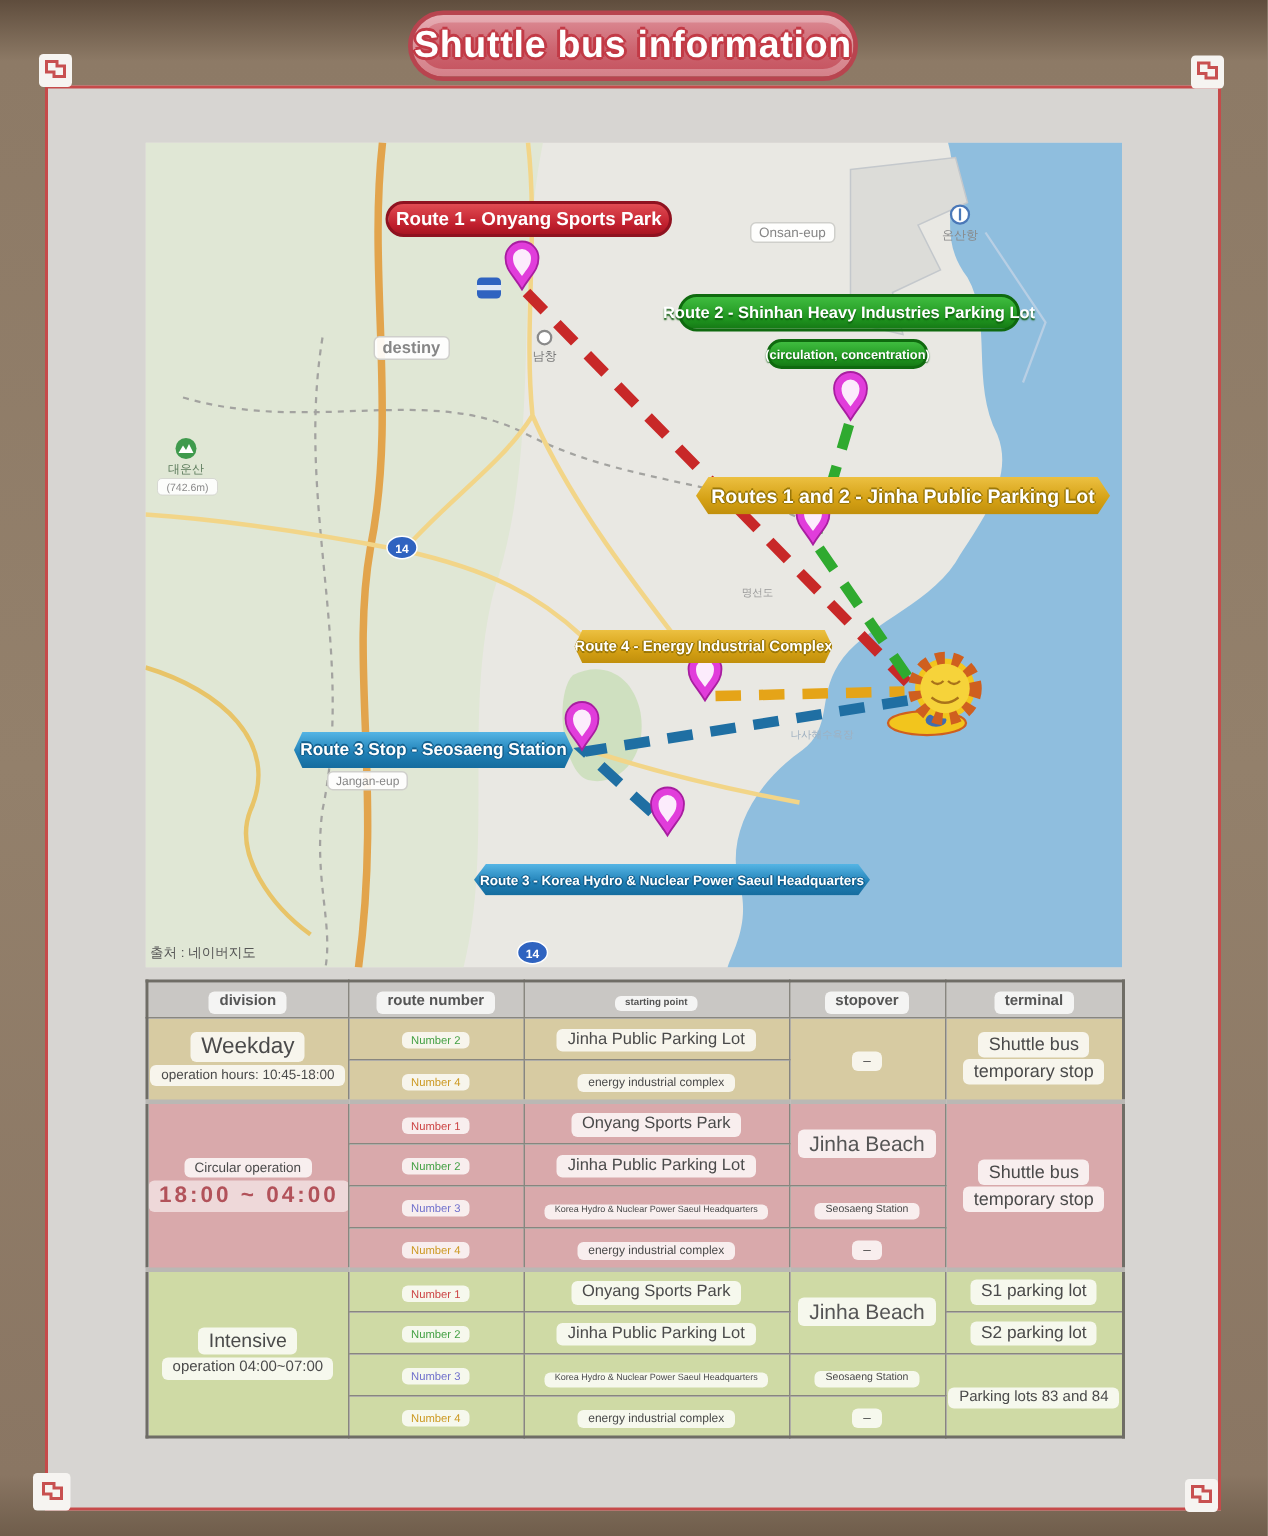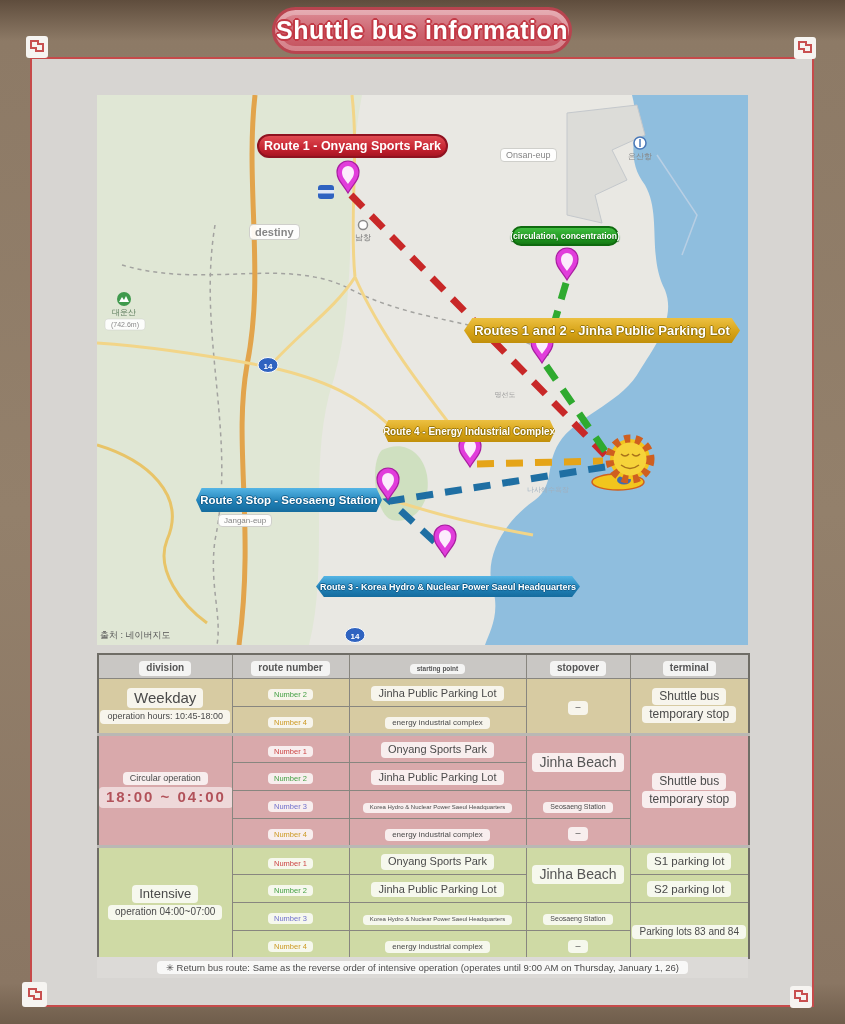--- a/index.html
+++ b/index.html
@@ -174,20 +174,21 @@
       <use href="#pin" transform="translate(445,268)"></use>
       <use href="#pin" transform="translate(373,372)"></use>
       <use href="#pin" transform="translate(291,405)"></use>
       <use href="#pin" transform="translate(348,462)"></use>
 
       <text x="3" y="543" font-size="9" fill="#555">출처 : 네이버지도</text>
     </svg>
   </div>
 
   <div class="banner b-red" style="left:257px;top:134px;width:191px;height:24px;font-size:12.5px;">Route 1 - Onyang Sports Park</div>
+  <div class="banner b-green" style="left:452px;top:196px;width:228px;height:25px;font-size:11px;">Route 2 - Shinhan Heavy Industries Parking Lot</div>
   <div class="banner b-green" style="left:511px;top:226px;width:108px;height:20px;font-size:8.5px;border-radius:10px;">(circulation, concentration)</div>
   <div class="banner b-yellow" style="left:464px;top:318px;width:276px;height:25px;font-size:13px;">Routes 1 and 2 - Jinha Public Parking Lot</div>
   <div class="banner b-yellow" style="left:383px;top:420px;width:172px;height:22px;font-size:10px;">Route 4 - Energy Industrial Complex</div>
   <div class="banner b-blue" style="left:196px;top:488px;width:186px;height:24px;font-size:11.5px;">Route 3 Stop - Seosaeng Station</div>
   <div class="banner b-blue" style="left:316px;top:576px;width:264px;height:21px;font-size:9px;">Route 3 - Korea Hydro &amp; Nuclear Power Saeul Headquarters</div>
 
   <div class="map-chip" style="left:249px;top:224px;font-size:11px;font-weight:bold;">destiny</div>
   <div class="map-chip" style="left:500px;top:148px;font-size:9px;">Onsan-eup</div>
   <div class="map-chip" style="left:218px;top:514px;font-size:8px;">Jangan-eup</div>
 
@@ -280,17 +281,14 @@
         </tr>
         <tr class="secC">
           <td><span class="chip numchip n4">Number 4</span></td>
           <td><span class="chip start-mid">energy industrial complex</span></td>
           <td><span class="chip dash">–</span></td>
         </tr>
       </tbody>
     </table>
   </div>
 
-  <div id="footnote">
-    <span class="chip">✳ Return bus route: Same as the reverse order of intensive operation (operates until 9:00 AM on Thursday, January 1, 26)</span>
-  </div>
 
 </div>
 
 </body></html>

